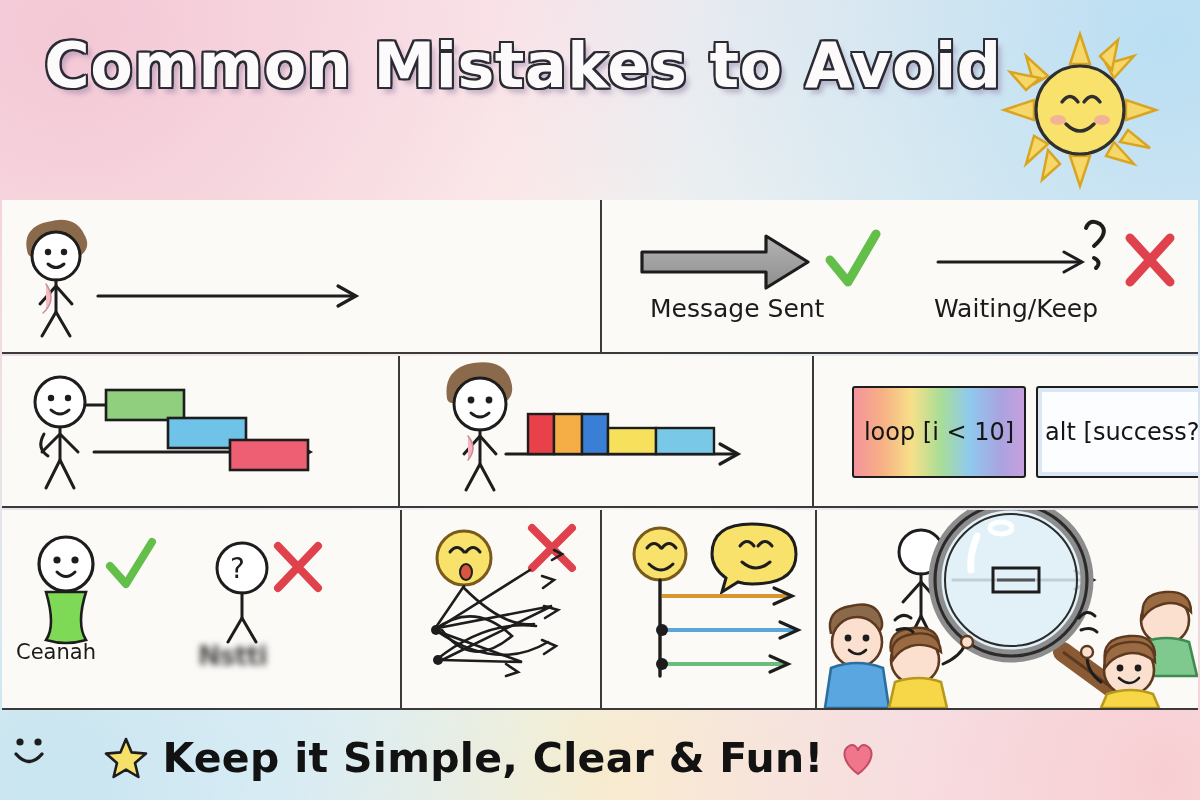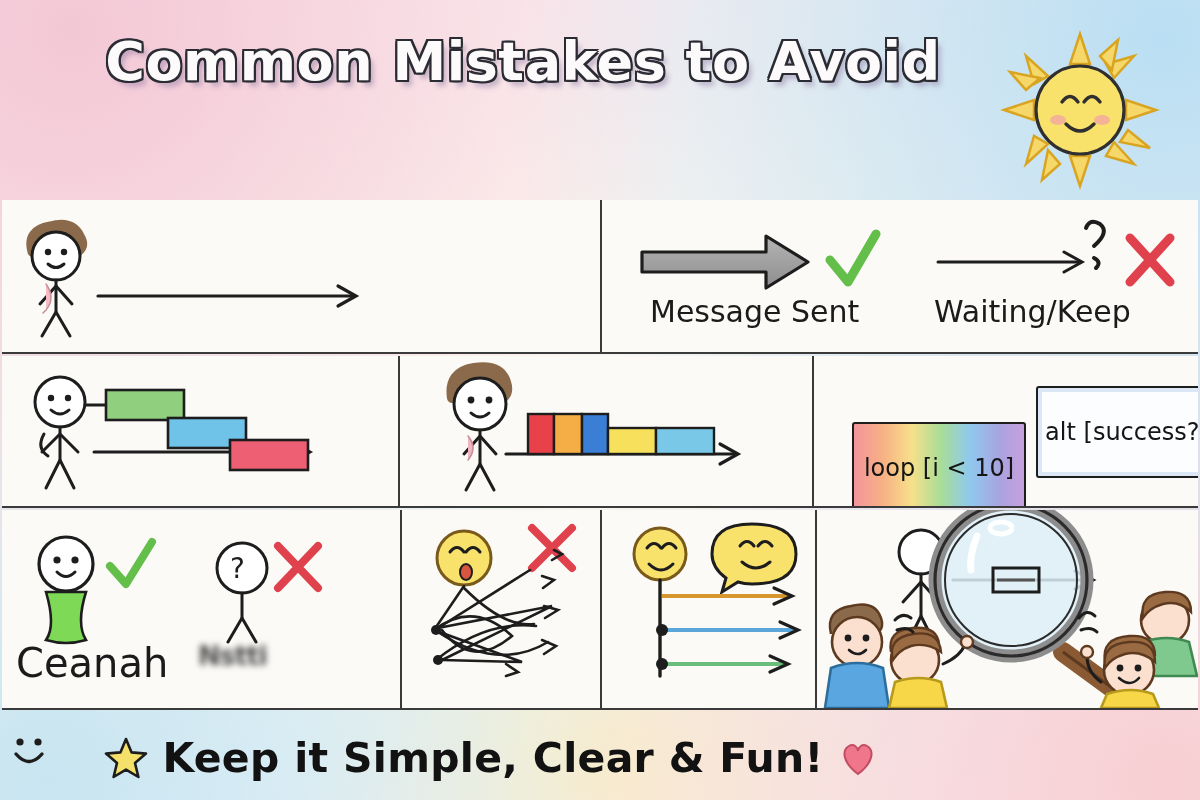--- a/index.html
+++ b/index.html
@@ -17,21 +17,21 @@
       radial-gradient(circle at 50% 96%, rgba(250,238,196,.85) 0%, rgba(250,238,196,0) 34%),
       linear-gradient(160deg,#fbe9ef 0%,#fdf6f0 40%,#eef6fb 70%,#fdeef0 100%);
   }
 
   
   .title-wrap{position:absolute;left:0;top:34px;width:1010px;text-align:center;}
   .tline{
     font-family:"DejaVu Sans", sans-serif;
     font-weight:bold;line-height:1.02;letter-spacing:.5px;
   }
-  .tline1{font-size:54px;color:#fdfafc;
+  .tline1{font-size:62px;color:#fdfafc;
     text-shadow:-2px 0 #2b2b33,0 2px #2b2b33,2px 0 #2b2b33,0 -2px #2b2b33,
                 -2px -2px #2b2b33,2px 2px #2b2b33,-2px 2px #2b2b33,2px -2px #2b2b33,
                 5px 6px 5px rgba(140,120,160,.45);padding-left:36px;}
   .tline2{font-size:54px;margin-top:8px;}
   .tseg-gray{color:#5d5d66;
     text-shadow:-1.6px 0 #23232b,0 1.6px #23232b,1.6px 0 #23232b,0 -1.6px #23232b,
                 4px 5px 4px rgba(150,130,170,.4);}
   .tseg-blue{color:#9fcdee;
     text-shadow:-1.6px 0 #23232b,0 1.6px #23232b,1.6px 0 #23232b,0 -1.6px #23232b,
                 4px 5px 4px rgba(150,130,170,.4);}
@@ -42,32 +42,31 @@
   
   .grid{position:absolute;left:2px;top:198px;width:1196px;height:514px;}
   .panel{position:absolute;background:#fbfaf7;overflow:hidden;}
   .rowline,.colline{position:absolute;background:#3a3a3a;}
   .rowline{height:2px;left:0;width:100%;}
   .colline{width:2px;top:0;}
 
   
   .cap{
     position:absolute;font-family:"DejaVu Sans",sans-serif;
-    font-size:30px;color:#1b1b1b;white-space:nowrap;
+    font-size:25px;color:#1b1b1b;white-space:nowrap;
   }
   .codebox{
     position:absolute;border:2.5px solid #1d1d1d;border-radius:3px;
     display:flex;align-items:center;justify-content:center;
     font-size:24px;color:#151515;white-space:nowrap;
     font-family:"DejaVu Sans",sans-serif;
   }
   .rainbow{
     background:linear-gradient(90deg,#f4949c 0%,#f7b184 17%,#f7e08a 34%,
                #a9dd96 51%,#8fc9ee 68%,#a9a3e0 86%,#c6a0dd 100%);
-    margin-top:36px;
   }
   .plainbox{background:#fcfdff;box-shadow:inset 0 0 0 4px #dbe7f5;}
 
   .garbled{
     position:absolute;font-size:27px;color:#4a4a4a;font-weight:bold;
     filter:blur(3.2px);letter-spacing:-1px;
   }
 
   
   .banner{
@@ -244,21 +243,21 @@
         <g>
           <circle cx="240" cy="58" r="25" fill="#fff" stroke="#1d1d1d" stroke-width="3"></circle>
           <text x="228" y="68" font-family="DejaVu Sans, sans-serif" font-size="28" fill="#1d1d1d">?</text>
           <path d="M240 83 L240 108" stroke="#1d1d1d" stroke-width="3" stroke-linecap="round"></path>
           <path d="M240 108 L226 132 M240 108 L254 132" stroke="#1d1d1d" stroke-width="3" stroke-linecap="round" fill="none"></path>
         </g>
         <g stroke="#e0424d" stroke-width="8" fill="none" stroke-linecap="round">
           <path d="M276 36 L316 78 M316 36 L276 78"></path>
         </g>
       </svg>
-      <div class="cap" style="left:14px;top:130px;font-size:40px;text-align:center;">Ceanah</div>
+      <div class="cap" style="left:14px;top:130px;font-size:21px;text-align:center;">Ceanah</div>
       <div class="garbled" style="left:196px;top:130px;">Nstti</div>
     </div>
 
     <div class="colline" style="left:398px;top:312px;height:198px;"></div>
 
     <div class="panel" style="left:400px;top:312px;width:198px;height:198px;">
       <svg width="198" height="198" viewBox="0 0 198 198">
         <g>
           <circle cx="62" cy="48" r="27" fill="#f9e26b" stroke="#7a5a1a" stroke-width="3"></circle>
           <path d="M48 42 q7 -9 14 0" stroke="#1d1d1d" stroke-width="3" fill="none" stroke-linecap="round"></path>

